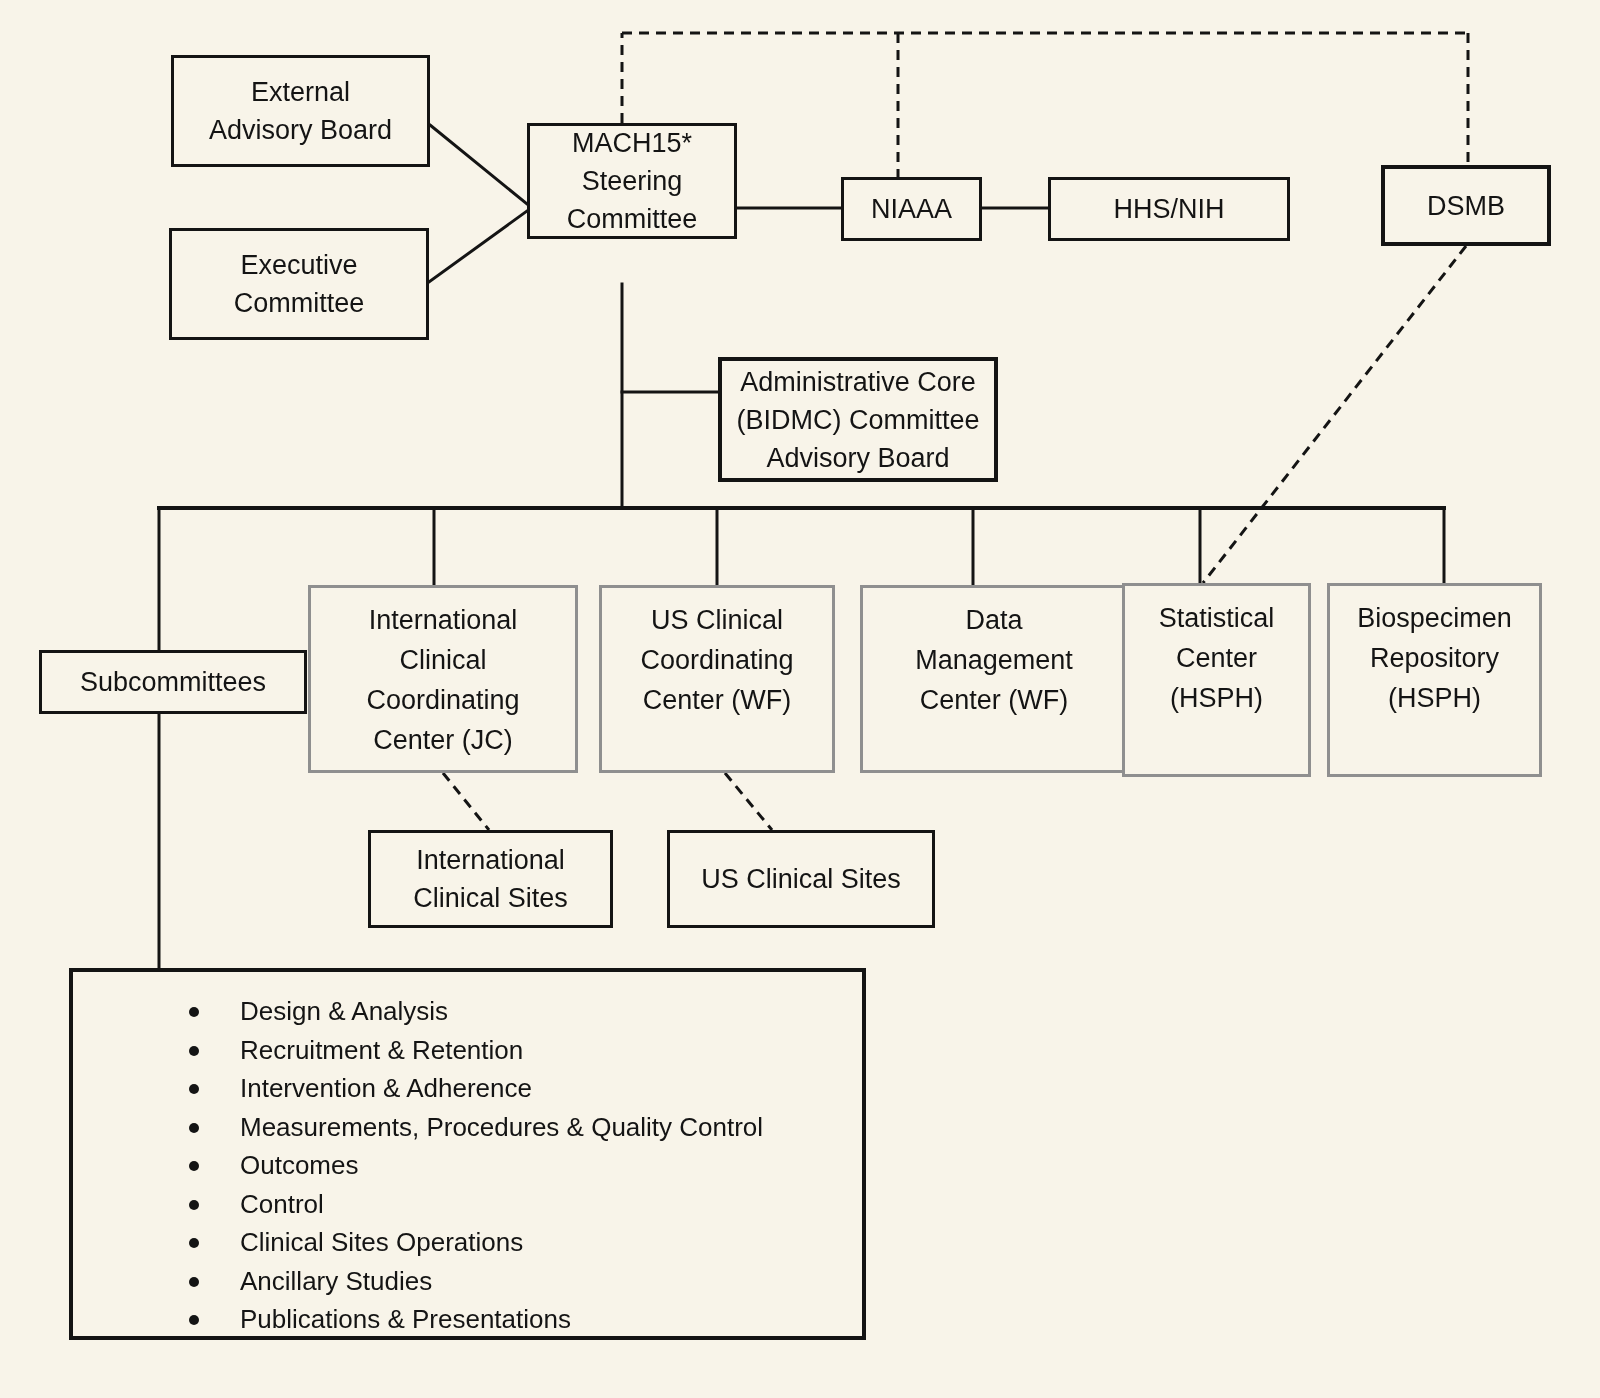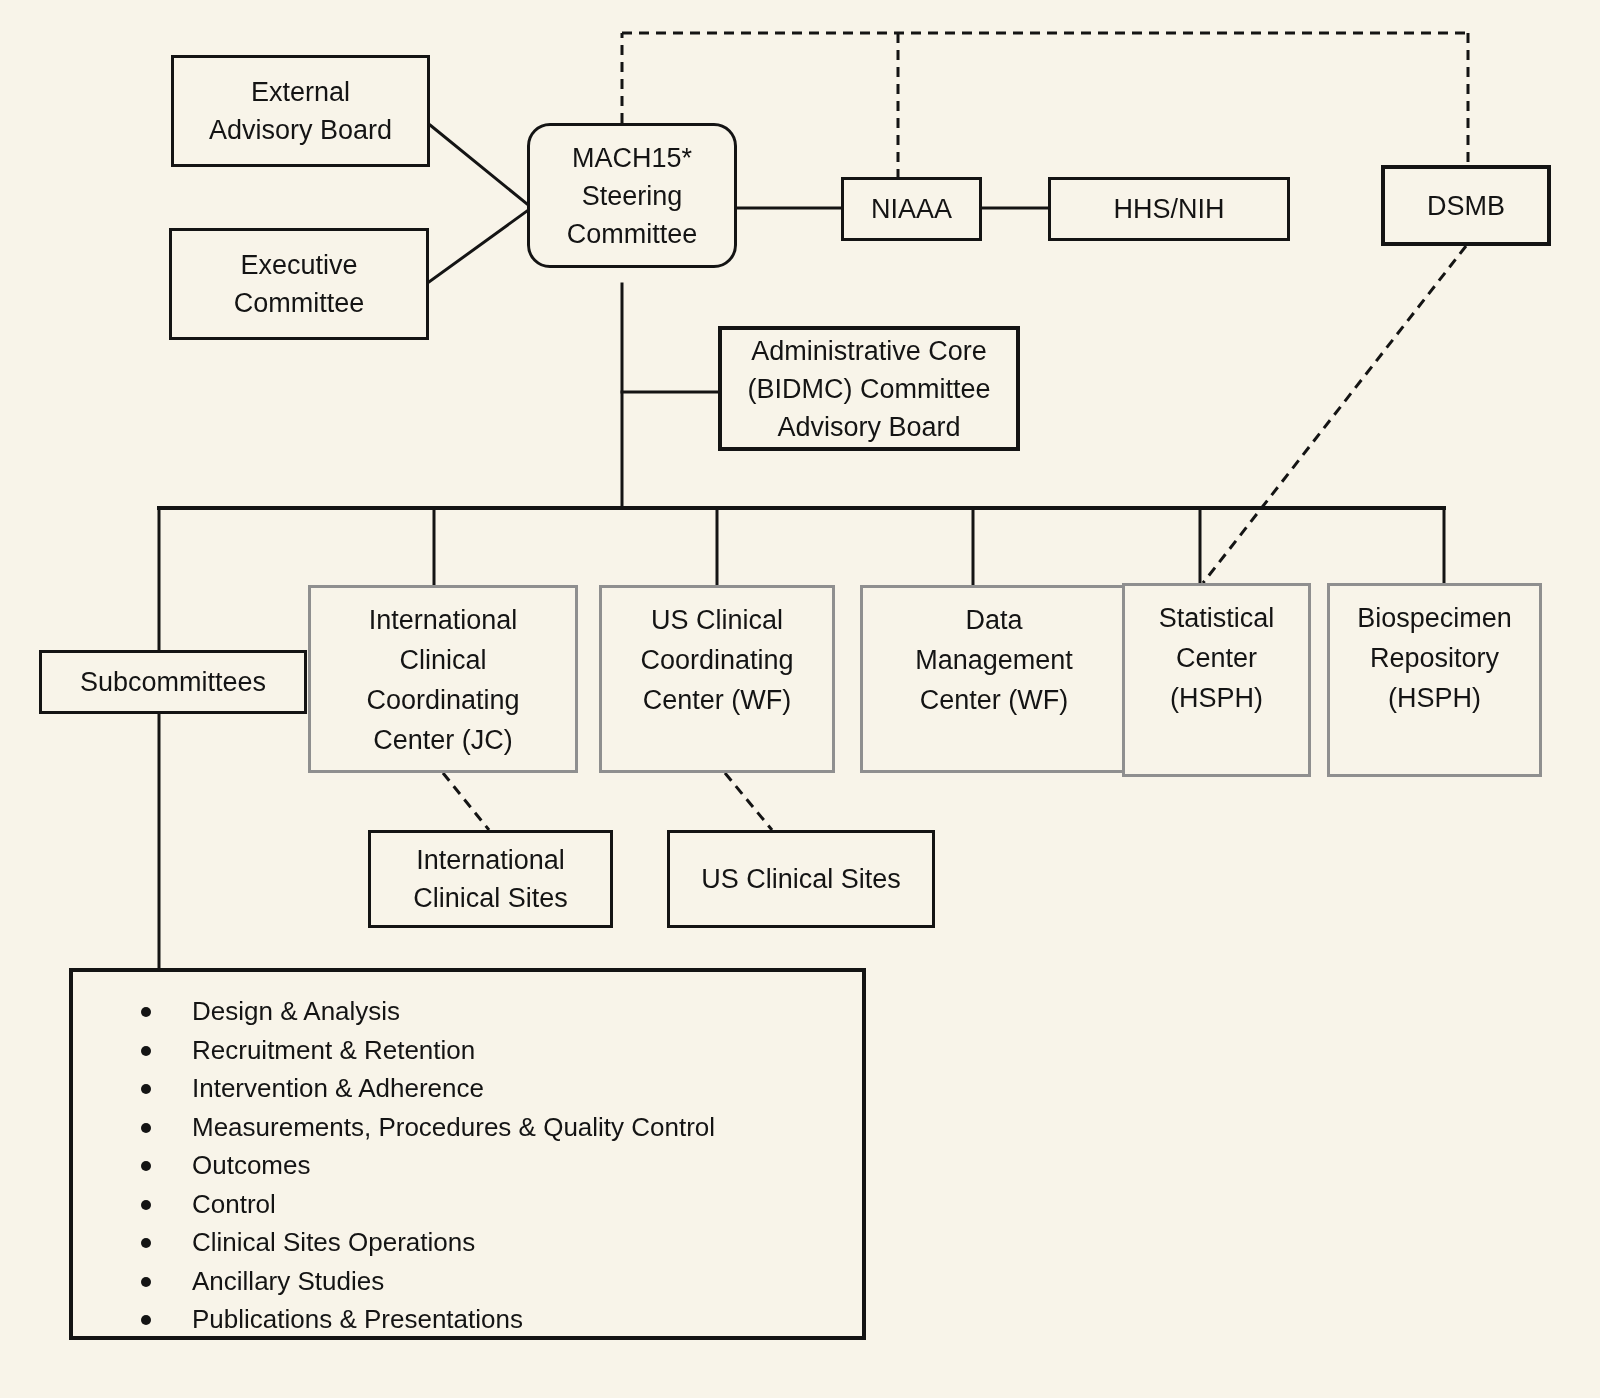--- a/index.html
+++ b/index.html
@@ -29,21 +29,21 @@
     border:3px solid var(--line);
     display:flex;align-items:center;justify-content:center;
     text-align:center;
   }
   .node.gray{border-color:var(--gray);}
   .node.thick{border-width:4px;}
   .node.top{align-items:flex-start;padding-top:12px;}
   .lbl{white-space:pre-line;font-size:27px;line-height:38px;}
   .node.top .lbl{line-height:40px;}
   .list-box{align-items:flex-start;justify-content:flex-start;text-align:left;}
-  .list-box ul{margin:0;padding:20px 10px 0 66px;list-style:none;}
+  .list-box ul{margin:0;padding:20px 10px 0 114px;list-style:none;}
   .list-box li{
     position:relative;padding-left:53px;
     font-size:26px;line-height:38.5px;
   }
   .list-box li::before{
     content:"";position:absolute;left:2px;top:15px;
     width:10px;height:10px;border-radius:50%;background:var(--line);
   }
 </style>
 </head>
@@ -75,35 +75,35 @@
     </svg>
 
   <div class="node" style="left: 171px; top: 55px; width: 259px; height: 112px;">
     <span class="lbl">External
 Advisory Board</span>
   </div>
   <div class="node" style="left: 169px; top: 228px; width: 260px; height: 112px;">
     <span class="lbl">Executive
 Committee</span>
   </div>
-  <div class="node" style="left: 527px; top: 123px; width: 210px; height: 145px; border-radius: 23px;">
+  <div class="node" style="left: 527px; top: 123px; width: 210px; height: 116px;">
     <span class="lbl">MACH15*
 Steering
 Committee</span>
   </div>
   <div class="node" style="left: 841px; top: 177px; width: 141px; height: 64px;">
     <span class="lbl">NIAAA</span>
   </div>
   <div class="node" style="left: 1048px; top: 177px; width: 242px; height: 64px;">
     <span class="lbl">HHS/NIH</span>
   </div>
   <div class="node thick" style="left: 1381px; top: 165px; width: 170px; height: 81px;">
     <span class="lbl">DSMB</span>
   </div>
-  <div class="node thick" style="left: 718px; top: 326px; width: 302px; height: 125px;">
+  <div class="node thick" style="left: 718px; top: 357px; width: 280px; height: 125px;">
     <span class="lbl">Administrative Core
 (BIDMC) Committee
 Advisory Board</span>
   </div>
   <div class="node" style="left: 39px; top: 650px; width: 268px; height: 64px;">
     <span class="lbl">Subcommittees</span>
   </div>
   <div class="node gray top" style="left: 308px; top: 585px; width: 270px; height: 188px;">
     <span class="lbl">International
 Clinical

